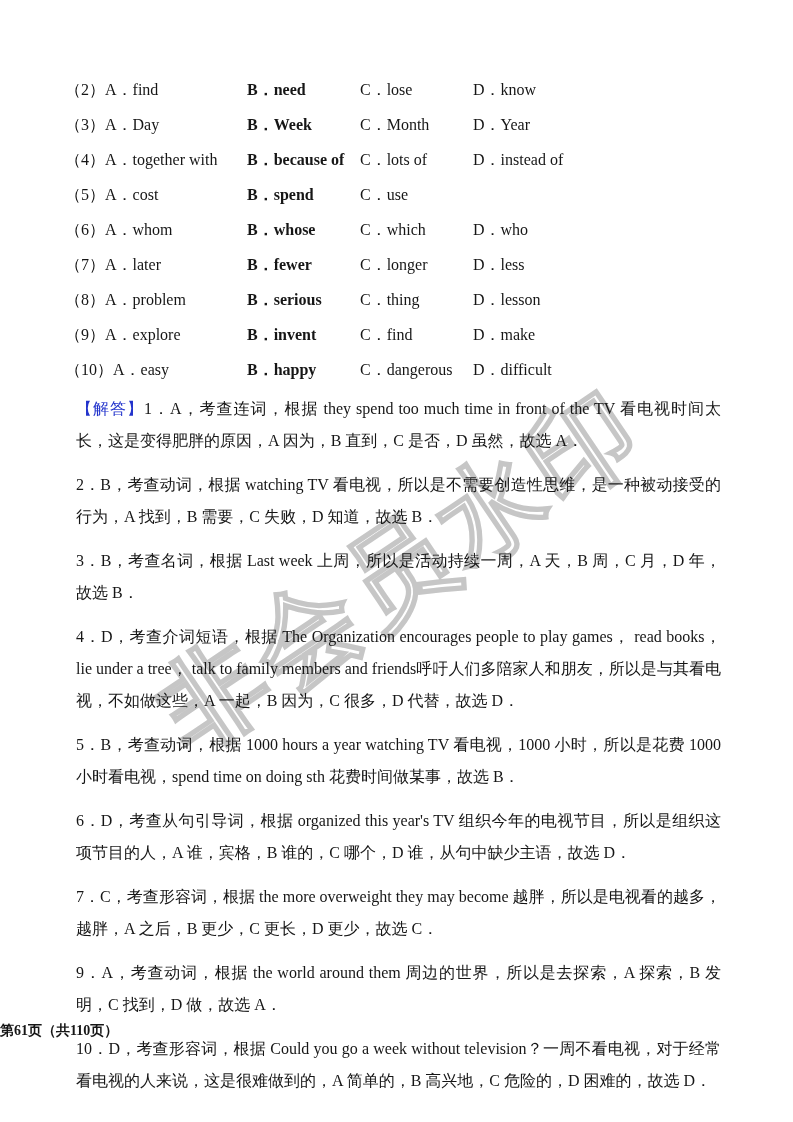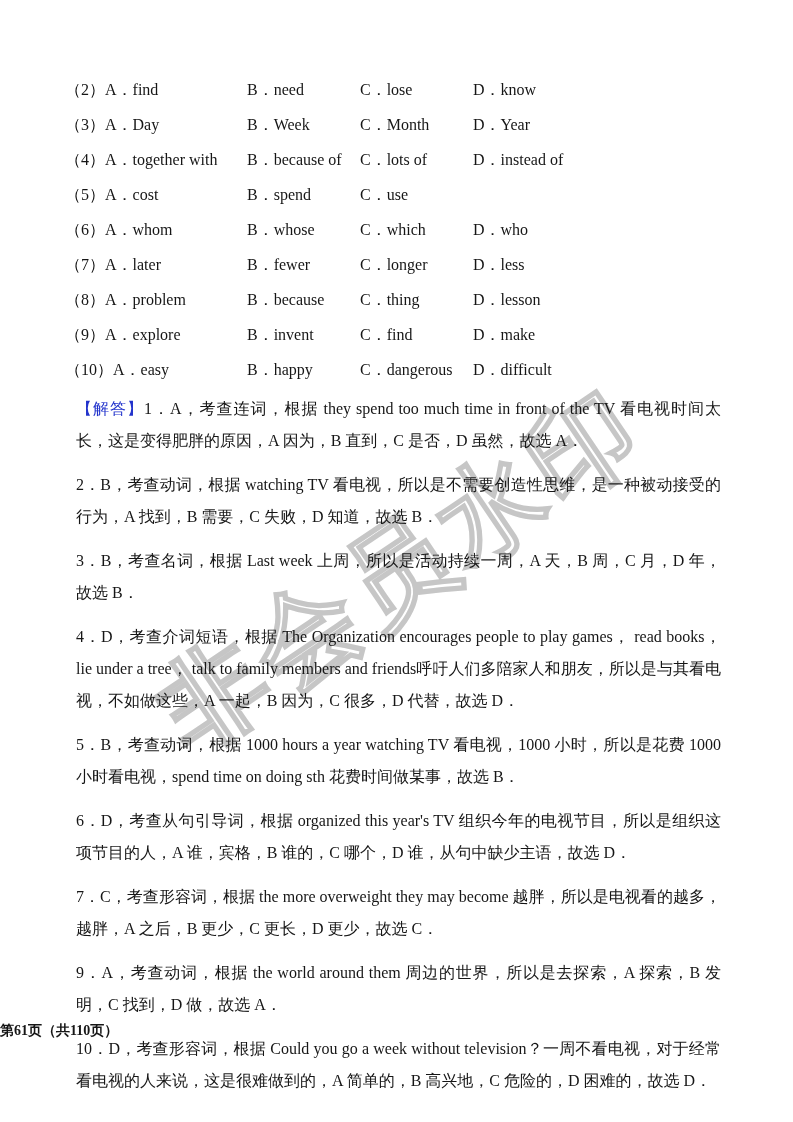--- a/index.html
+++ b/index.html
@@ -15,21 +15,21 @@
     font-family:"DejaVu Sans","Liberation Sans",sans-serif;
     font-weight:bold;font-size:105px;letter-spacing:6px;white-space:nowrap;
     color:#e0e0e0;pointer-events:none;
   }
   @supports (-webkit-text-stroke: 2px #c4c4c4){
     .watermark{color:rgba(255,255,255,.08);-webkit-text-stroke:2px #c6c6c6;}
   }
   .options{position:absolute;top:66px;left:65px;right:60px;z-index:1;}
   .opt-row{display:flex;height:35px;align-items:flex-end;font-size:16px;}
   .c1{width:182px;}
-  .c2{width:113px;}
+  .c2{width:113px;font-weight:bold;}
   .c3{width:113px;}
   .c4{flex:1;}
   .answers{
     position:absolute;top:381px;left:64px;right:60px;z-index:1;
     font-size:16px;line-height:32px;text-align:justify;
   }
   .answers p{margin:12px;}
   .ans-label{color:var(--accent,#2233cc);}
   .footer{
     position:absolute;top:1022px;left:0;width:793px;z-index:1;
@@ -72,21 +72,21 @@
     <span class="c4">D．who</span>
   </div>
   <div class="opt-row">
     <span class="c1">（7）A．later</span>
     <span class="c2">B．fewer</span>
     <span class="c3">C．longer</span>
     <span class="c4">D．less</span>
   </div>
   <div class="opt-row">
     <span class="c1">（8）A．problem</span>
-    <span class="c2">B．because</span>
+    <span class="c2">B．serious</span>
     <span class="c3">C．thing</span>
     <span class="c4">D．lesson</span>
   </div>
   <div class="opt-row">
     <span class="c1">（9）A．explore</span>
     <span class="c2">B．invent</span>
     <span class="c3">C．find</span>
     <span class="c4">D．make</span>
   </div>
   <div class="opt-row">

